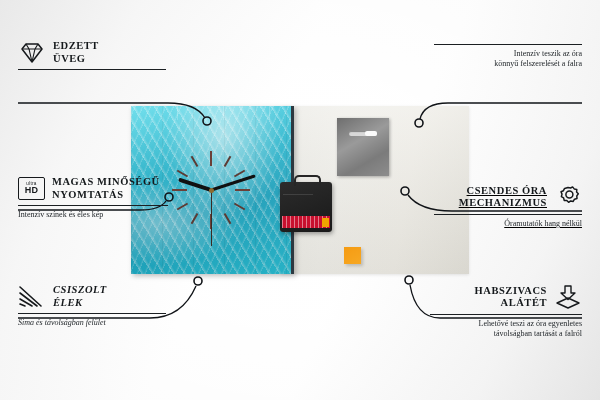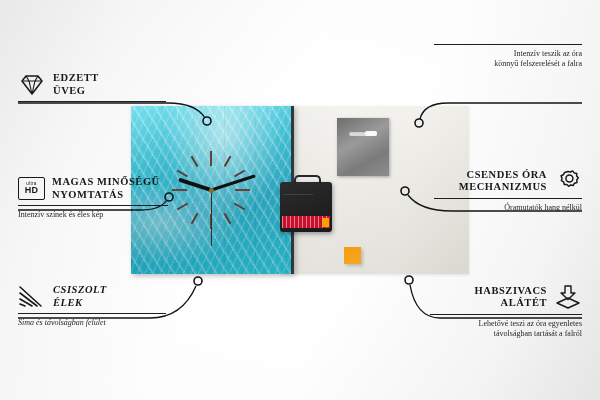--- a/index.html
+++ b/index.html
@@ -217,21 +217,21 @@
     <path class="ln" d="M582,103 L448,103 Q424,103 420,119"></path>
     <circle class="ring" cx="419" cy="123" r="4"></circle>
 
     <path class="ln" d="M582,211 L452,211 Q420,211 408,195"></path>
     <circle class="ring" cx="405" cy="191" r="4"></circle>
 
     <path class="ln" d="M582,318 L440,318 Q416,318 410,285"></path>
     <circle class="ring" cx="409" cy="280" r="4"></circle>
   </svg>
 
-  <div class="callout left" style="left:18px;top:40px;width:148px;margin-top:32px;">
+  <div class="callout left" style="left:18px;top:40px;width:148px;">
     <div class="head">
       <svg class="ic" width="28" height="24" viewBox="0 0 28 24">
         <path d="M4,8 L8,3 L20,3 L24,8 L14,21 Z" fill="none" stroke="#16191c" stroke-width="1.5" stroke-linejoin="round"></path>
         <path d="M4,8 L24,8 M8,3 L11,8 L14,21 M20,3 L17,8 L14,21" fill="none" stroke="#16191c" stroke-width="1.1"></path>
       </svg>
       <div class="title">EDZETT
 ÜVEG</div>
     </div>
     <div class="rule"></div>
   </div>
@@ -260,21 +260,21 @@
     <div class="rule"></div>
     <div class="desc">Sima és távolságban felület</div>
   </div>
 
   <div class="callout right" style="left:434px;top:40px;width:148px;">
     <div class="rule"></div>
     <div class="desc">Intenzív teszik az óra
 könnyű felszerelését a falra</div>
   </div>
 
-  <div class="callout right" style="left:434px;top:168px;width:148px;">
+  <div class="callout right" style="left:434px;top:184px;width:148px;text-decoration:underline;">
     <div class="head">
       <div class="title">CSENDES ÓRA
 MECHANIZMUS</div>
       <svg class="ic" width="28" height="26" viewBox="0 0 28 26">
         <path d="M14,3.5 L16.6,4 L18.6,2.9 L20.4,5.1 L22.8,5.4 L22.6,8 L24.3,9.8 L22.8,11.9
                  L23,14.5 L20.5,15.2 L19.2,17.4 L16.7,16.9 L14.6,18.3 L12.8,16.5 L10.2,16.4
                  L9.6,13.9 L7.4,12.6 L8,10.1 L7,7.7 L9.4,6.7 L10.6,4.4 Z" fill="none" stroke="#16191c" stroke-width="1.5" stroke-linejoin="round"></path>
         <circle cx="15.4" cy="10.4" r="3.5" fill="none" stroke="#16191c" stroke-width="1.5"></circle>
       </svg>
     </div>

